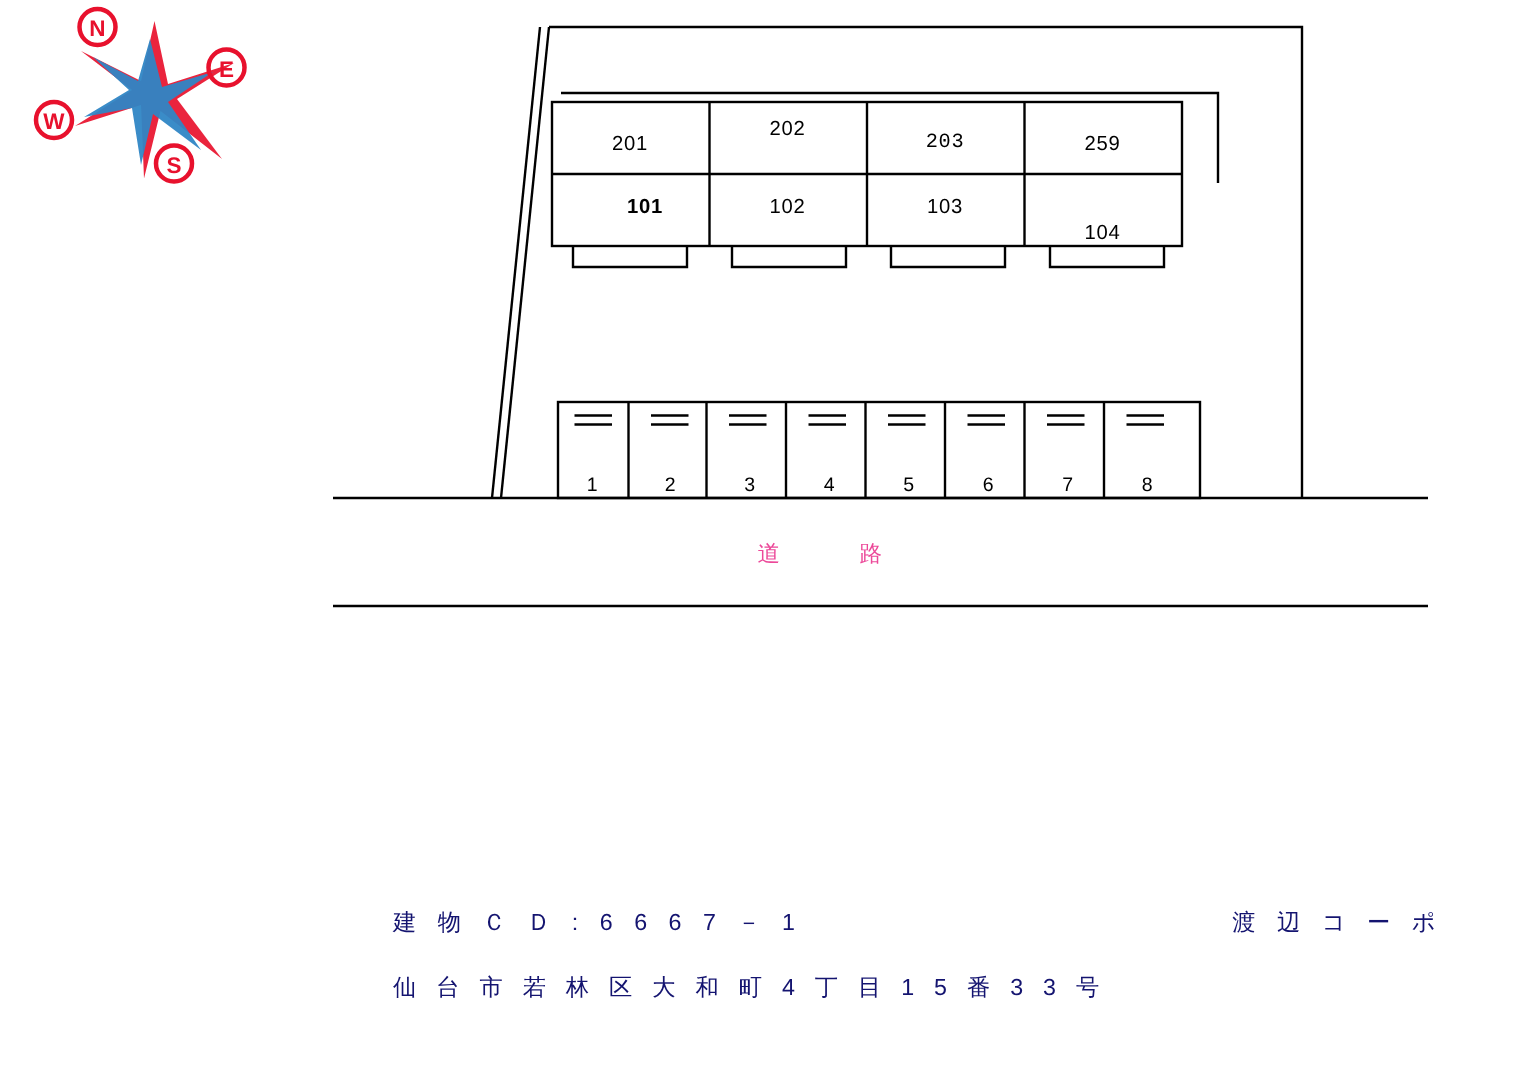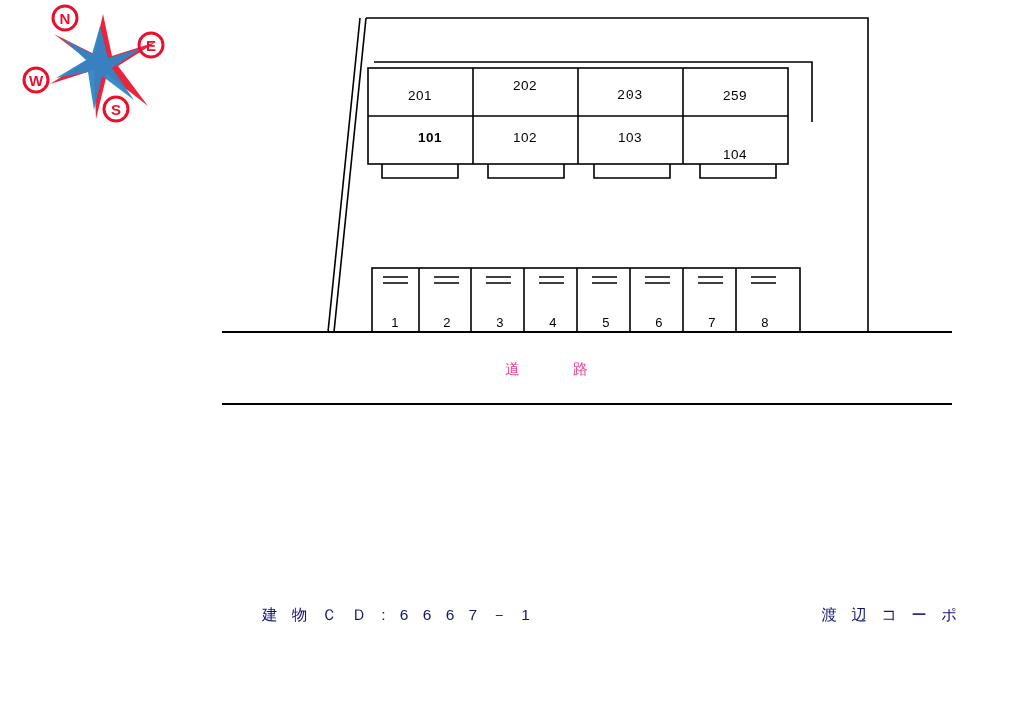--- a/index.html
+++ b/index.html
@@ -195,15 +195,16 @@
   <div class="lbl stall" style="left:699px; top:315px;">7</div>
   <div class="lbl stall" style="left:752px; top:315px;">8</div>
 
   <div class="lbl road" style="left:505px; top:360px;">道　　　路</div>
 
   <div class="caption">
     <div class="line1">
       <span class="cd">建 物 Ｃ Ｄ :  6 6 6 7 － 1</span>
       <span class="name">渡 辺 コ ー ポ</span>
     </div>
+    <div class="line2">仙 台 市 若 林 区 大 和 町 4 丁 目 1 5 番 3 3 号</div>
   </div>
 
 </div>
 
 </body></html>

